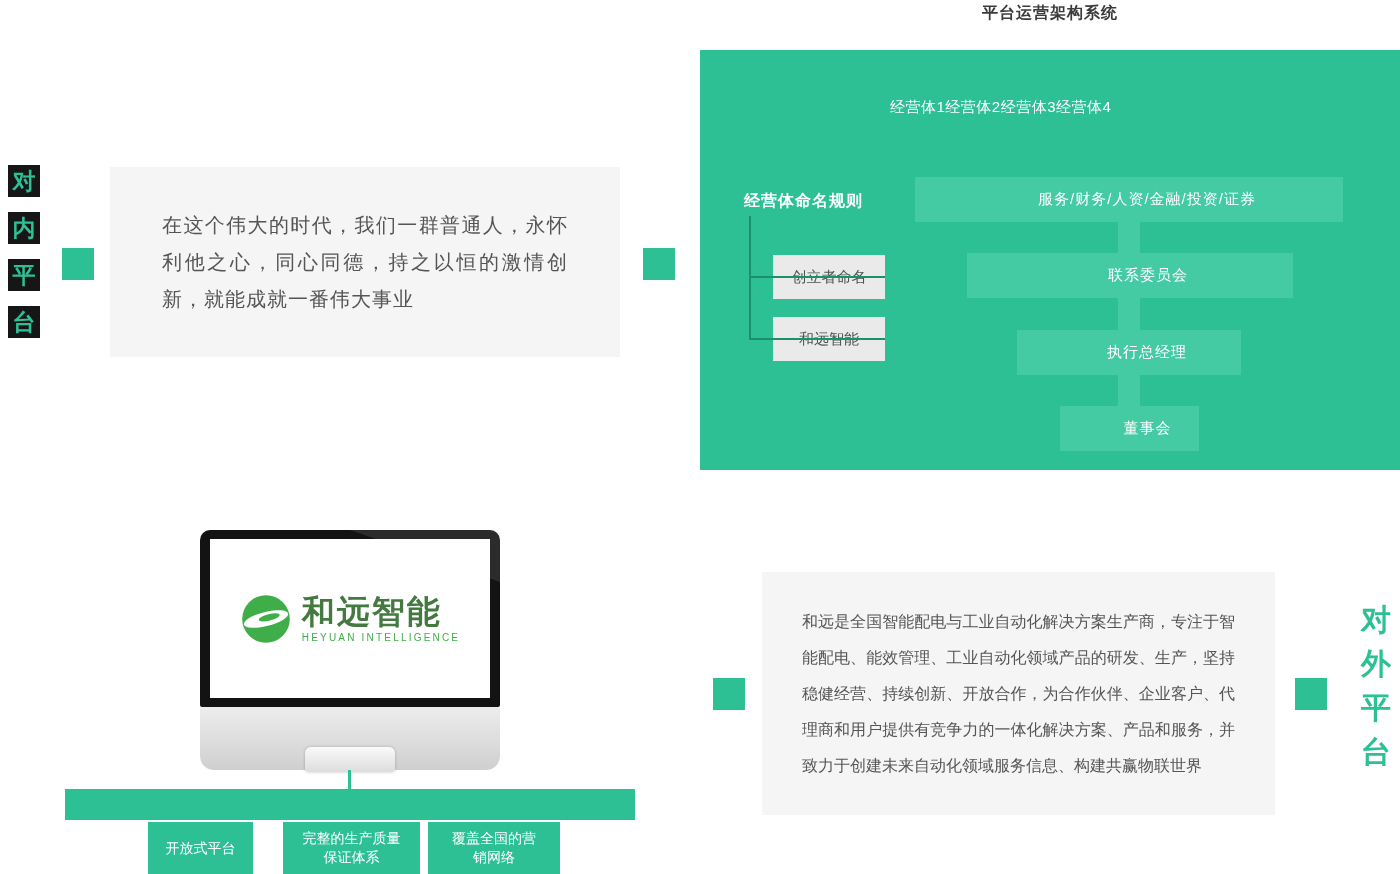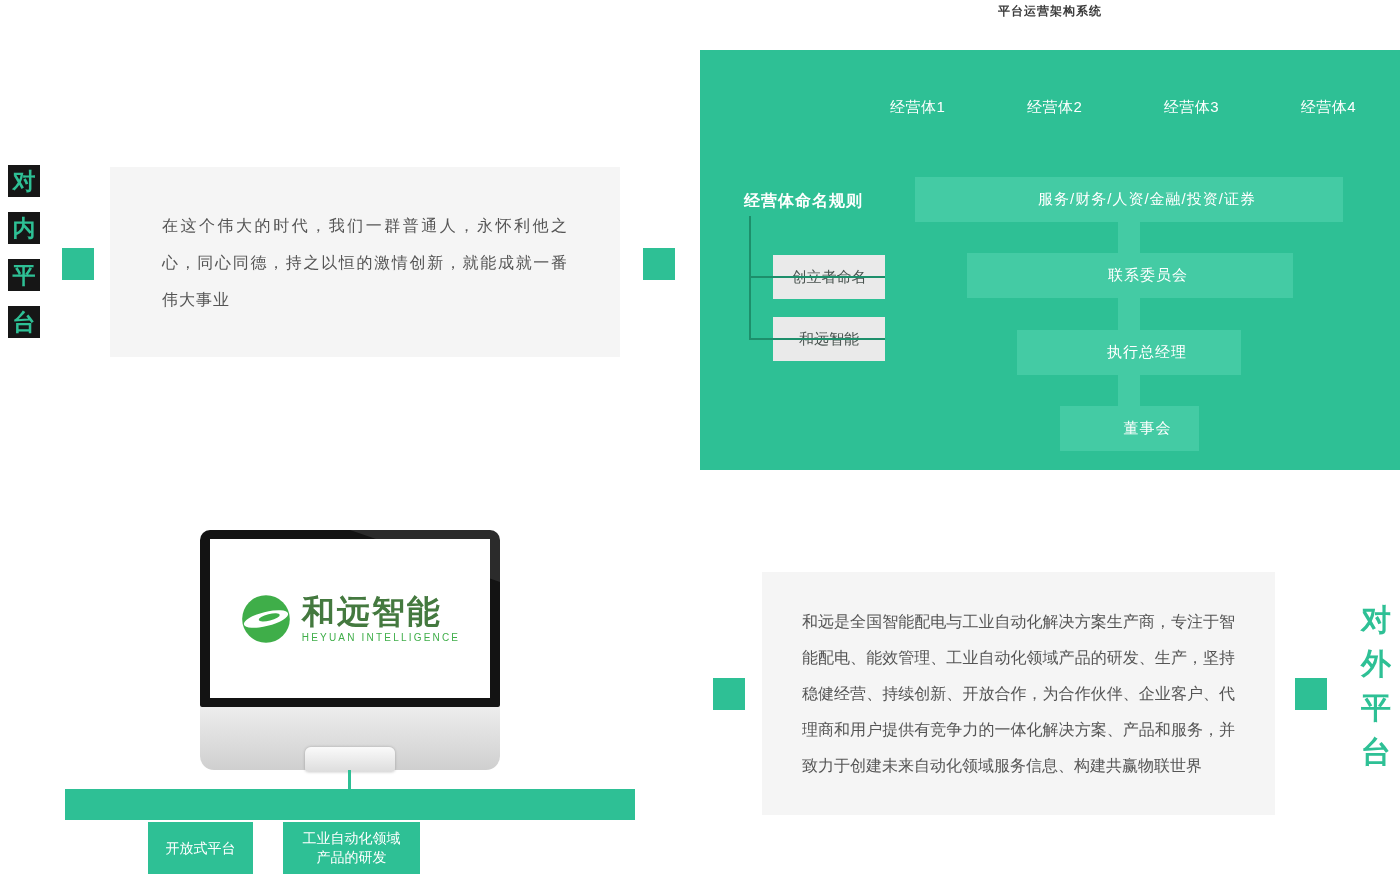--- a/index.html
+++ b/index.html
@@ -1,41 +1,41 @@
 <!DOCTYPE html>
 <html style="--teal: #2EC095; --teal-light: #44CBA4; --dark-line: #1D8F6B; --box-gray: #F5F5F5; --logo-green: #3FAE49;"><head>
 <meta charset="utf-8">
 <style>
   * { margin:0; padding:0; box-sizing:border-box; }
   html,body { background:#fff; }
   body { font-family:"Liberation Sans","DejaVu Sans",sans-serif; }
   .canvas { position:relative; width:1400px; height:874px; background:#fff; overflow:hidden; }
 
   .page-title { position:absolute; left:700px; top:3px; width:700px; text-align:center;
-    font-size:12px; font-weight:bold; color:#3b3b3b; letter-spacing:1px; }
+    font-size:16px; font-weight:bold; color:#3b3b3b; letter-spacing:1px; }
 
   
   .ivc { position:absolute; left:8px; width:32px; height:32px; background:#161616;
     color:var(--teal,#2EC095); font-size:23px; font-weight:bold; line-height:32px; text-align:center; }
   .ivc0{top:165px} .ivc1{top:212px} .ivc2{top:259px} .ivc3{top:306px}
   .ovc { position:absolute; left:1356px; width:40px; text-align:center;
     color:var(--teal,#2EC095); font-size:30px; font-weight:bold; }
   .ovc0{top:600px} .ovc1{top:644px} .ovc2{top:688px} .ovc3{top:732px}
 
   .quote-box { position:absolute; left:110px; top:167px; width:510px; height:190px;
     background:#F5F5F5; display:flex; align-items:center; padding:0 52px;
-    font-size:16px; line-height:37px; color:#555; letter-spacing:1px; text-align:justify; overflow:hidden; }
+    font-size:20px; line-height:37px; color:#555; letter-spacing:1px; text-align:justify; overflow:hidden; }
 
   .sq { position:absolute; width:32px; height:32px; background:var(--teal,#2EC095); }
   .sq1{left:62px; top:248px} .sq2{left:643px; top:248px}
   .sq3{left:713px; top:678px} .sq4{left:1295px; top:678px}
 
   
   .org-panel { position:absolute; left:700px; top:50px; width:700px; height:420px; background:var(--teal,#2EC095); }
-  .bu-row { position:absolute; left:190px; top:48px; width:466px; display:flex; justify-content:space-between; }
+  .bu-row { position:absolute; left:190px; top:48px; width:466px; display:flex; }
   .bu { color:#fff; font-size:15px; letter-spacing:0.5px; }
   .naming-label { position:absolute; left:44px; top:141px; color:#fff; font-size:16px;
     font-weight:bold; letter-spacing:1px; }
   .olevel { position:absolute; background:var(--teal-light,#44CBA4); color:#fff;
     display:flex; align-items:center; justify-content:center; font-size:15px; letter-spacing:1px;padding-left:36px; }
   .lv0 { left:215px; top:127px; width:428px; height:45px; }
   .lv1 { left:267px; top:203px; width:326px; height:45px; }
   .lv2 { left:317px; top:280px; width:224px; height:45px; }
   .lv3 { left:360px; top:356px; width:139px; height:45px; }
   .vconn { position:absolute; left:418px; width:22px; background:var(--teal-light,#44CBA4); }
@@ -140,21 +140,22 @@
       </div>
     </div>
   </div>
   <div class="monitor-stand">
     <div class="monitor-base"></div>
   </div>
   <div class="stem"></div>
   <div class="found-bar"></div>
 
   <div class="pillar p1">开放式平台</div>
-  <div class="pillar p2">工业自动化领域产品的研发</div>
+  <div class="pillar p2">完整的生产质量保证体系</div>
+  <div class="pillar p3">覆盖全国的营销网络</div>
 
   <div class="company-box">
     <span>和远是全国智能配电与工业自动化解决方案生产商，专注于智能配电、能效管理、工业自动化领域产品的研发、生产，坚持稳健经营、持续创新、开放合作，为合作伙伴、企业客户、代理商和用户提供有竞争力的一体化解决方案、产品和服务，并致力于创建未来自动化领域服务信息、构建共赢物联世界</span>
   </div>
 
   <span class="ovc ovc0">对</span>
   <span class="ovc ovc1">外</span>
   <span class="ovc ovc2">平</span>
   <span class="ovc ovc3">台</span>
 

